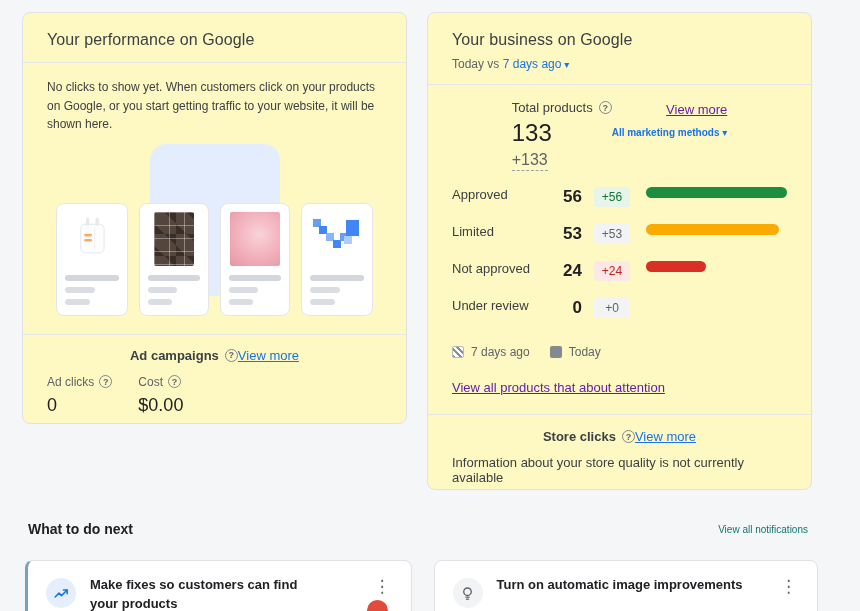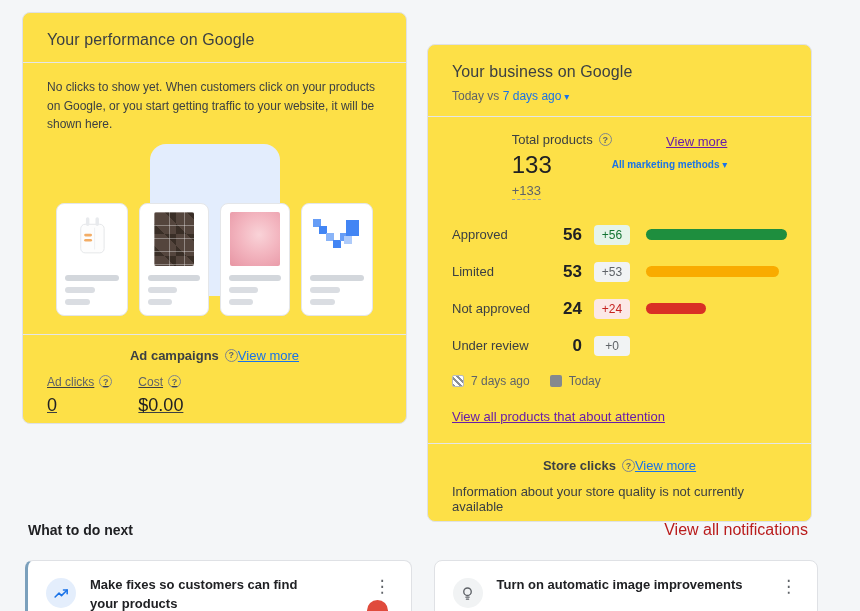--- a/index.html
+++ b/index.html
@@ -1,22 +1,22 @@
 <!DOCTYPE html>
 <html><head>
 <meta charset="utf-8">
 <style>
   * { margin:0; padding:0; box-sizing:border-box; }
   html,body { width:860px; height:611px; overflow:hidden; }
   body { font-family:"Liberation Sans","DejaVu Sans",sans-serif; background:#f4f6f8; color:#3c4043; }
   .page { position:relative; width:860px; height:611px; overflow:hidden; }
 
-  .card { background:#fde047; border:1px solid #dfe1e5; border-radius:8px; }
+  .card { background:#fef9c3; border:1px solid #dfe1e5; border-radius:8px; }
   .card-perf { position:absolute; left:22px; top:12px; width:385px; height:412px; }
-  .card-biz  { position:absolute; left:427px; top:12px; width:385px; height:478px;margin-top:32px; }
+  .card-biz  { position:absolute; left:427px; top:12px; width:385px; height:478px; }
   .divider { height:1px; background:#e4e6e9; }
 
   .card-header { padding:18px 24px 13px; }
   .card-title { font-size:16px; color:#3c4043; letter-spacing:.1px; }
 
   
   .perf-body { padding:15px 24px 0; }
   .empty-msg { font-size:12px; line-height:1.55; color:#3c4043; max-width:345px; }
   .illustration { position:relative; height:172px; margin-top:10px; }
   .phone-bg { position:absolute; left:50%; transform:translateX(-50%); top:0; width:130px; height:152px; background:#e3edfd; border-radius:16px; }
@@ -34,34 +34,34 @@
     background-size:13px 13px, 15px 15px, 22px 22px; margin:0 6px 9px; }
   .thumb-pink { background:radial-gradient(circle at 58% 42%, #f9d3d8 0%, #f3b6c0 45%, #eca2af 78%, #e795a2 100%); }
   .ph-line { height:6px; border-radius:3px; background:#dadde2; margin-bottom:6px; }
   .ph-line.l1 { width:100%; background:#d3d7dc; }
   .ph-line.l2 { width:56%; }
   .ph-line.l3 { width:46%; margin-bottom:0; }
   .perf-divider { margin-top:18px; }
   .adcamp { padding:13px 24px 0; }
   .row-between { display:flex; align-items:center; justify-content:center; }
   .section-title { font-size:13px; font-weight:bold; color:#3c4043; display:flex; align-items:center; gap:6px; }
-  .metrics { display:flex; gap:26px; margin-top:12px;text-decoration:underline; }
+  .metrics { display:flex; gap:26px; margin-top:12px; }
   .metric-label { font-size:12px; color:#5f6368; display:flex; align-items:center; gap:5px; }
   .metric-value { font-size:18px; color:#202124; margin-top:6px; }
 
   
   .compare-row { margin-top:8px; font-size:12px; color:#5f6368; }
   .biz-section { padding:15px 24px 0; }
   .tp-label { font-size:13px; color:#3c4043; display:flex; align-items:center; gap:6px; }
   .tp-value { font-size:24px; color:#202124; margin-top:4px; }
-  .tp-delta { display:inline-block; font-size:13px; color:#5f6368; margin-top:4px; border-bottom:1px dashed #9aa0a6; padding-bottom:1px; }
+  .tp-delta { display:inline-block; font-size:16px; color:#5f6368; margin-top:4px; border-bottom:1px dashed #9aa0a6; padding-bottom:1px; }
   .tp-right { text-align:right; }
   .filter-select { display:inline-block; margin-top:9px; font-size:10px; font-weight:bold; color:#1a73e8; cursor:pointer; }
   .statuses { margin-top:16px; }
-  .status-row { display:flex; align-items:center; height:37px; }
+  .status-row { display:flex; align-items:flex-start; height:37px; }
   .status-label { width:104px; font-size:13px; color:#3c4043; }
   .status-value { width:26px; text-align:right; font-size:17px; font-weight:bold; color:#202124; }
   .badge { margin-left:12px; min-width:36px; text-align:center; font-size:12px; padding:3px 5px; border-radius:4px; color:#5f6368; background:#f1f3f4; }
   .badge-positive { background:#e6f4ea; color:#137333; }
   .badge-negative { background:#fce8e6; color:#c5221f; }
   .badge-neutral { background:#f1f3f4; color:#5f6368; }
   .bar-track { flex:1; margin-left:16px; height:11px; }
   .bar { height:11px; width:0; border-radius:6px; }
   .legend { display:flex; align-items:center; gap:20px; margin-top:10px; font-size:12px; color:#5f6368; }
   .legend-item { display:flex; align-items:center; gap:7px; }
@@ -81,21 +81,21 @@
   .link-purple-u { color:#681da8; text-decoration:underline; font-size:13px; }
   .help { display:inline-flex; align-items:center; justify-content:center; width:13px; height:13px; border:1px solid #80868b; border-radius:50%; color:#5f6368; font-size:9px; font-weight:bold; cursor:pointer; flex:none; }
   .help::before { content:"?"; }
   .caret::after { content:" ▾"; font-size:10px; }
   .kebab { cursor:pointer; color:#5f6368; font-size:17px; line-height:1; padding:2px 6px; }
   .kebab::before { content:"⋮"; }
 
   
   .todo-header { position:absolute; left:28px; right:52px; top:521px; display:flex; align-items:center; justify-content:space-between; }
   .todo-title { font-size:14px; font-weight:bold; color:#202124; }
-  .todo-viewall { font-size:16px; color:#b91c1c;margin-left:36px; }
+  .todo-viewall { font-size:10px; color:#0f766e;margin-left:36px; }
   .todo-cards { position:absolute; left:25px; right:42px; top:560px; display:flex; gap:22px; }
   .todo-card { position:relative; flex:1; background:#fff; border:1px solid #dfe1e5; border-radius:8px; padding:15px 14px 15px 18px; height:78px; display:flex; align-items:flex-start; gap:14px; overflow:hidden; }
   .todo-card.accent { border-left:3px solid #7ba0bc; }
   .icon-circle { flex:none; width:30px; height:30px; border-radius:50%; display:flex; align-items:center; justify-content:center; margin-top:2px; }
   .icon-circle.blue { background:#e4eefc; }
   .icon-circle.gray { background:#f1f3f4; }
   .todo-label { font-size:13px; font-weight:bold; color:#202124; line-height:1.45; }
   .todo-card .kebab { margin-left:auto; }
   .w240 { max-width:236px; }
   .alert-dot { position:absolute; left:339px; top:39px; width:21px; height:21px; border-radius:50%; background:#e04b3c; }

